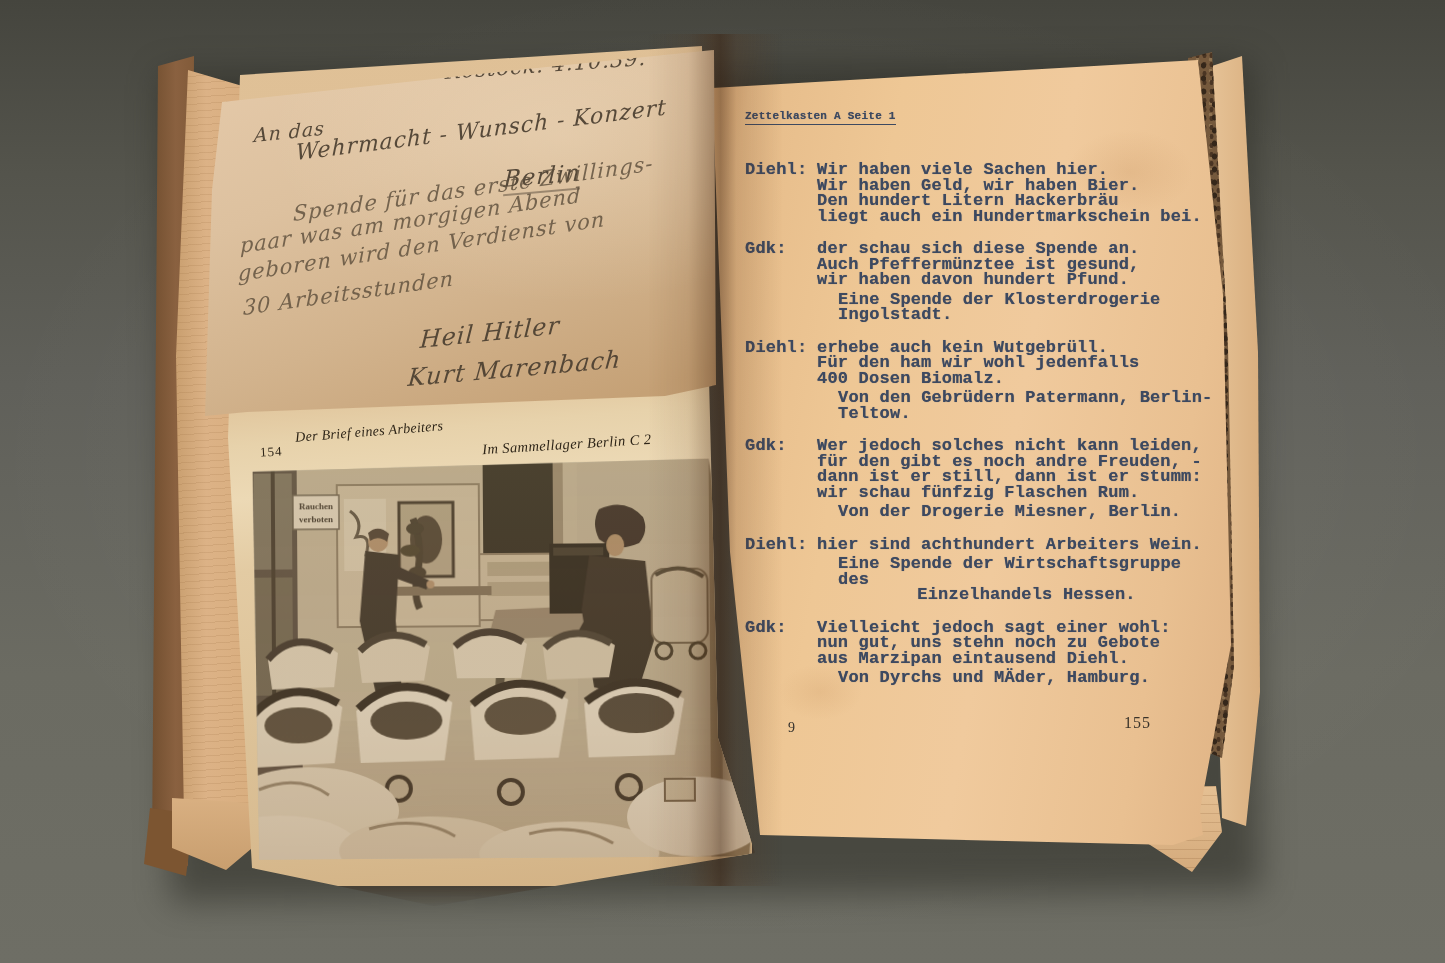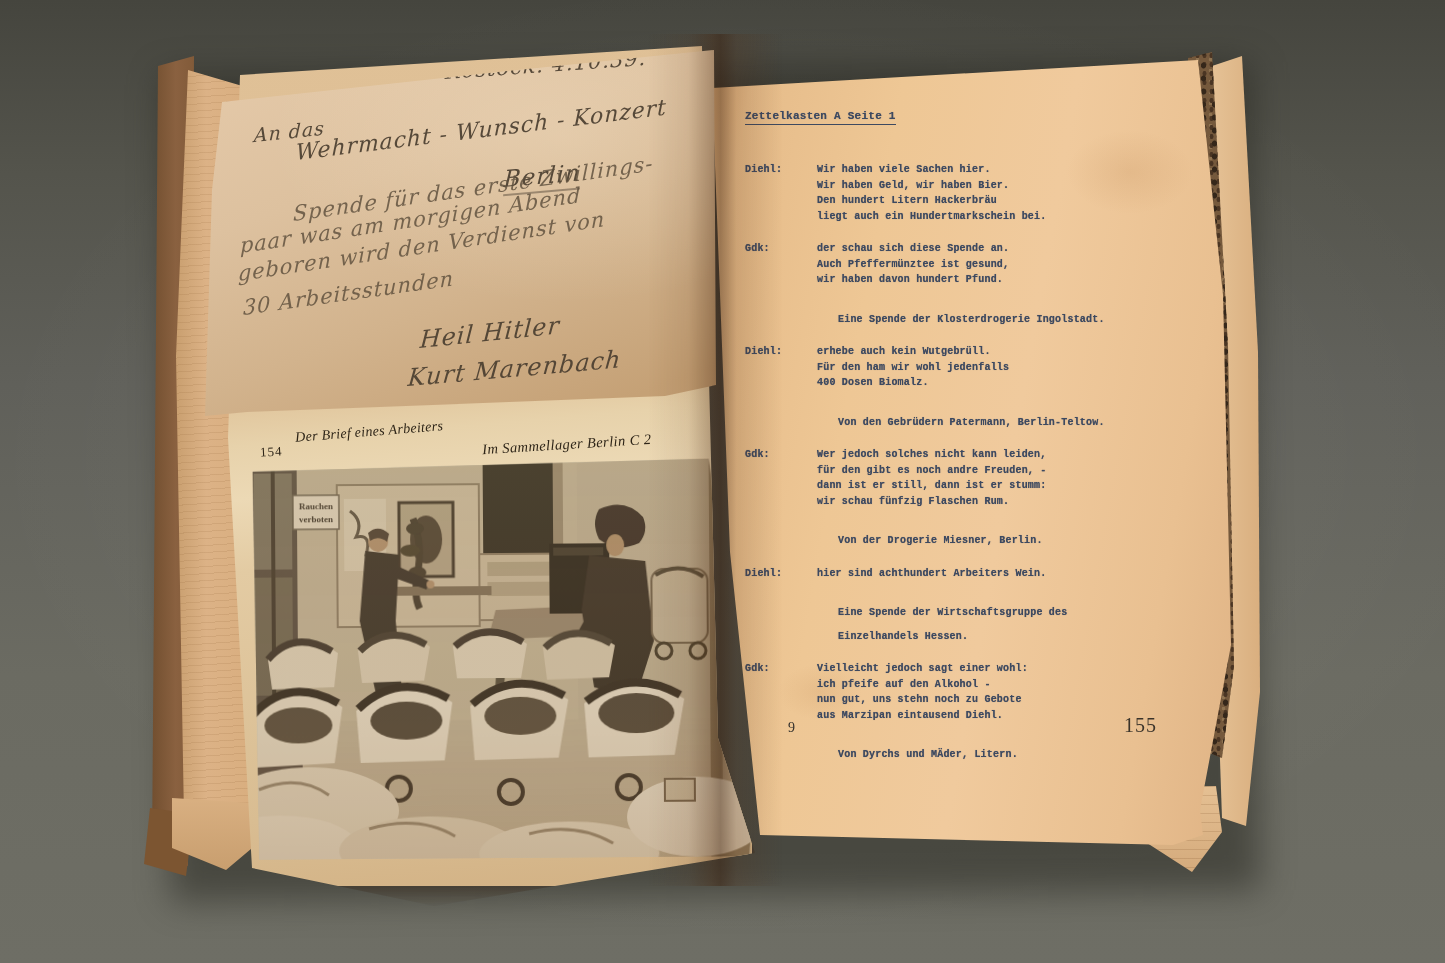--- a/index.html
+++ b/index.html
@@ -98,27 +98,27 @@
       radial-gradient(90px 60px at 430px 120px, rgba(170,110,55,.14), rgba(0,0,0,0) 70%),
       radial-gradient(60px 40px at 120px 640px, rgba(170,110,55,.12), rgba(0,0,0,0) 70%),
       linear-gradient(100deg,#d6a673 0%,#e6bc8a 8%,#eec795 30%,#f0ca9d 55%,#e9c091 80%,#ddb082 100%);
     clip-path:polygon(12px 36px,498px 8px,523px 243px,531px 593px,500px 758px,503px 783px,473px 793px,60px 783px,30px 500px);
     box-shadow:-6px 4px 14px rgba(50,25,8,.3);
   }
   .typed{font-family:"Liberation Mono","DejaVu Sans Mono",monospace;font-weight:700;
     color:#3d4960;text-shadow:0 0 .7px rgba(61,73,96,.75);}
   #typed-heading{left:45px;top:58px;font-size:11px;letter-spacing:.25px;
     border-bottom:1.5px solid #3d4960;padding-bottom:2px;}
-  #typed-col{left:45px;top:110px;width:470px;font-size:10px;line-height:15.5px;letter-spacing:.2px;}
+  #typed-col{left:45px;top:110px;width:470px;font-size:17px;line-height:15.5px;letter-spacing:.2px;}
   .block{position:relative;margin-bottom:17px;}
   .speaker{position:absolute;left:0;top:0;}
   .verse{margin-left:72px;}
-  .attr{margin-left:93px;margin-top:24px;}
+  .attr{margin-left:93px;margin-top:4px;}
   #footer-9{left:88px;top:668px;font-family:"Liberation Serif",serif;font-size:14px;color:#33302c;}
-  #page-num-155{left:424px;top:662px;font-family:"Liberation Serif",serif;font-size:20px;color:#3a332a;letter-spacing:1px;}
+  #page-num-155{left:424px;top:662px;font-family:"Liberation Serif",serif;font-size:16px;color:#3a332a;letter-spacing:1px;}
   
   #gutter{
     left:648px;top:34px;width:134px;height:852px;z-index:40;pointer-events:none;
     background:linear-gradient(90deg, rgba(0,0,0,0) 0%, rgba(86,44,14,.10) 30%, rgba(70,35,10,.34) 48%, rgba(60,30,10,.44) 54%, rgba(86,44,14,.18) 66%, rgba(0,0,0,0) 100%);
   }
 </style>
 </head>
 <body>
 
 <div class="abs" id="book-shadow"></div>
@@ -313,29 +313,28 @@
       <div class="verse">Wer jedoch solches nicht kann leiden,</div>
       <div class="verse">für den gibt es noch andre Freuden, -</div>
       <div class="verse">dann ist er still, dann ist er stumm:</div>
       <div class="verse">wir schau fünfzig Flaschen Rum.</div>
       <div class="attr">Von der Drogerie Miesner, Berlin.</div>
     </div>
     <div class="block">
       <span class="speaker">Diehl:</span>
       <div class="verse">hier sind achthundert Arbeiters Wein.</div>
       <div class="attr">Eine Spende der Wirtschaftsgruppe des</div>
-      <div class="attr" style="margin-top:8px;">Einzelhandels Hessen.</div>
+      <div class="attr" style="margin-top:0;text-align:center;">Einzelhandels Hessen.</div>
     </div>
     <div class="block">
       <span class="speaker">Gdk:</span>
       <div class="verse">Vielleicht jedoch sagt einer wohl:</div>
-      <div class="verse">ich pfeife auf den Alkohol -</div>
       <div class="verse">nun gut, uns stehn noch zu Gebote</div>
       <div class="verse">aus Marzipan eintausend Diehl.</div>
-      <div class="attr">Von Dyrchs und MÄder, Litern.</div>
+      <div class="attr">Von Dyrchs und MÄder, Hamburg.</div>
     </div>
   </div>
 
   <div class="abs" id="footer-9">9</div>
   <div class="abs" id="page-num-155">155</div>
 </div>
 
 <div class="abs" id="gutter"></div>
 
 </body></html>

